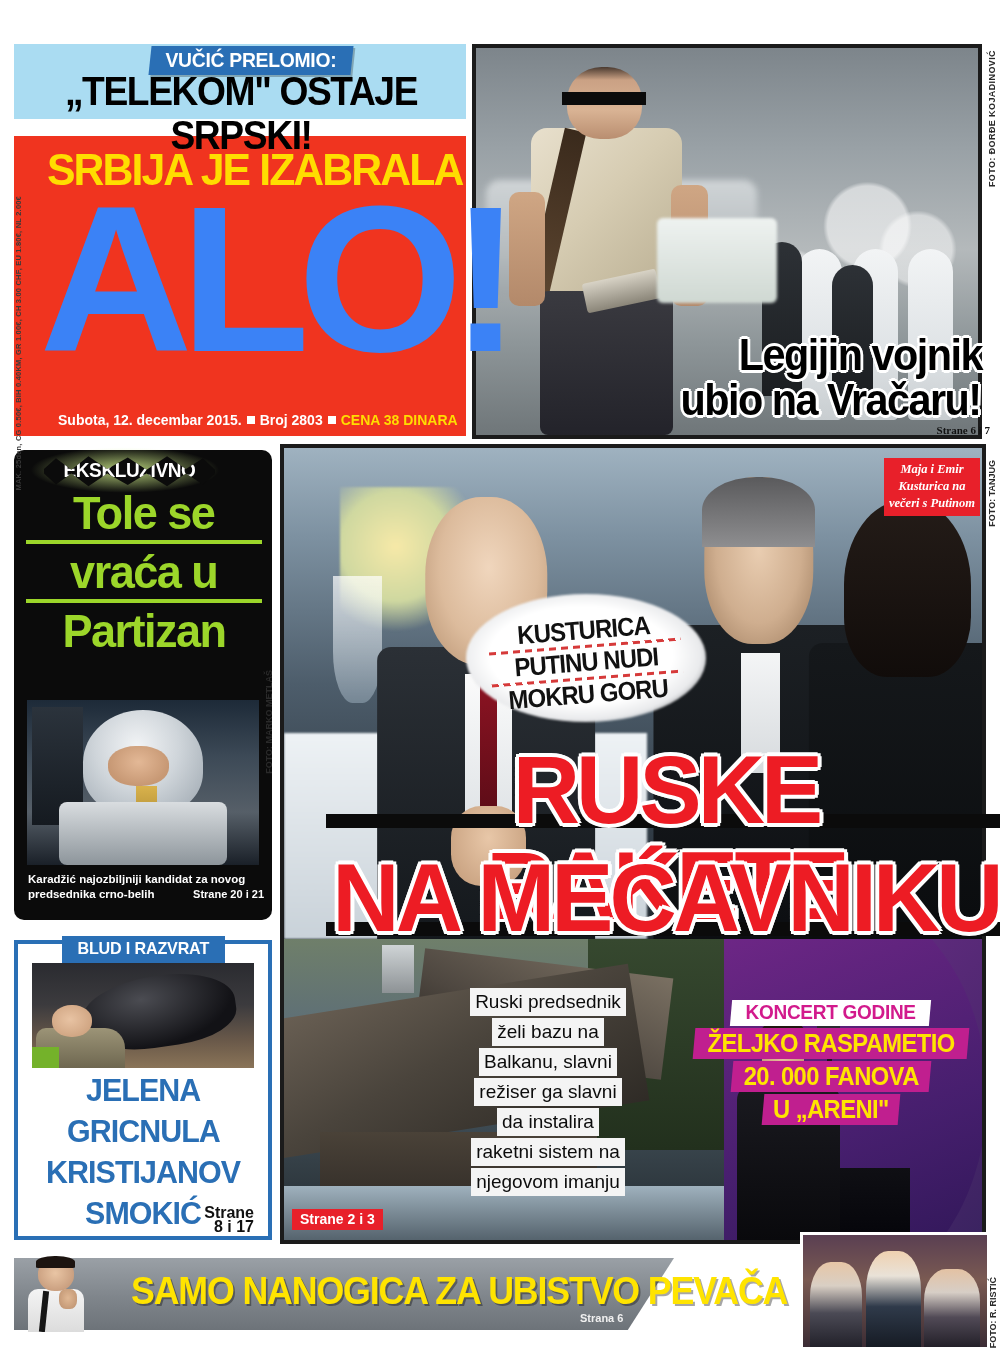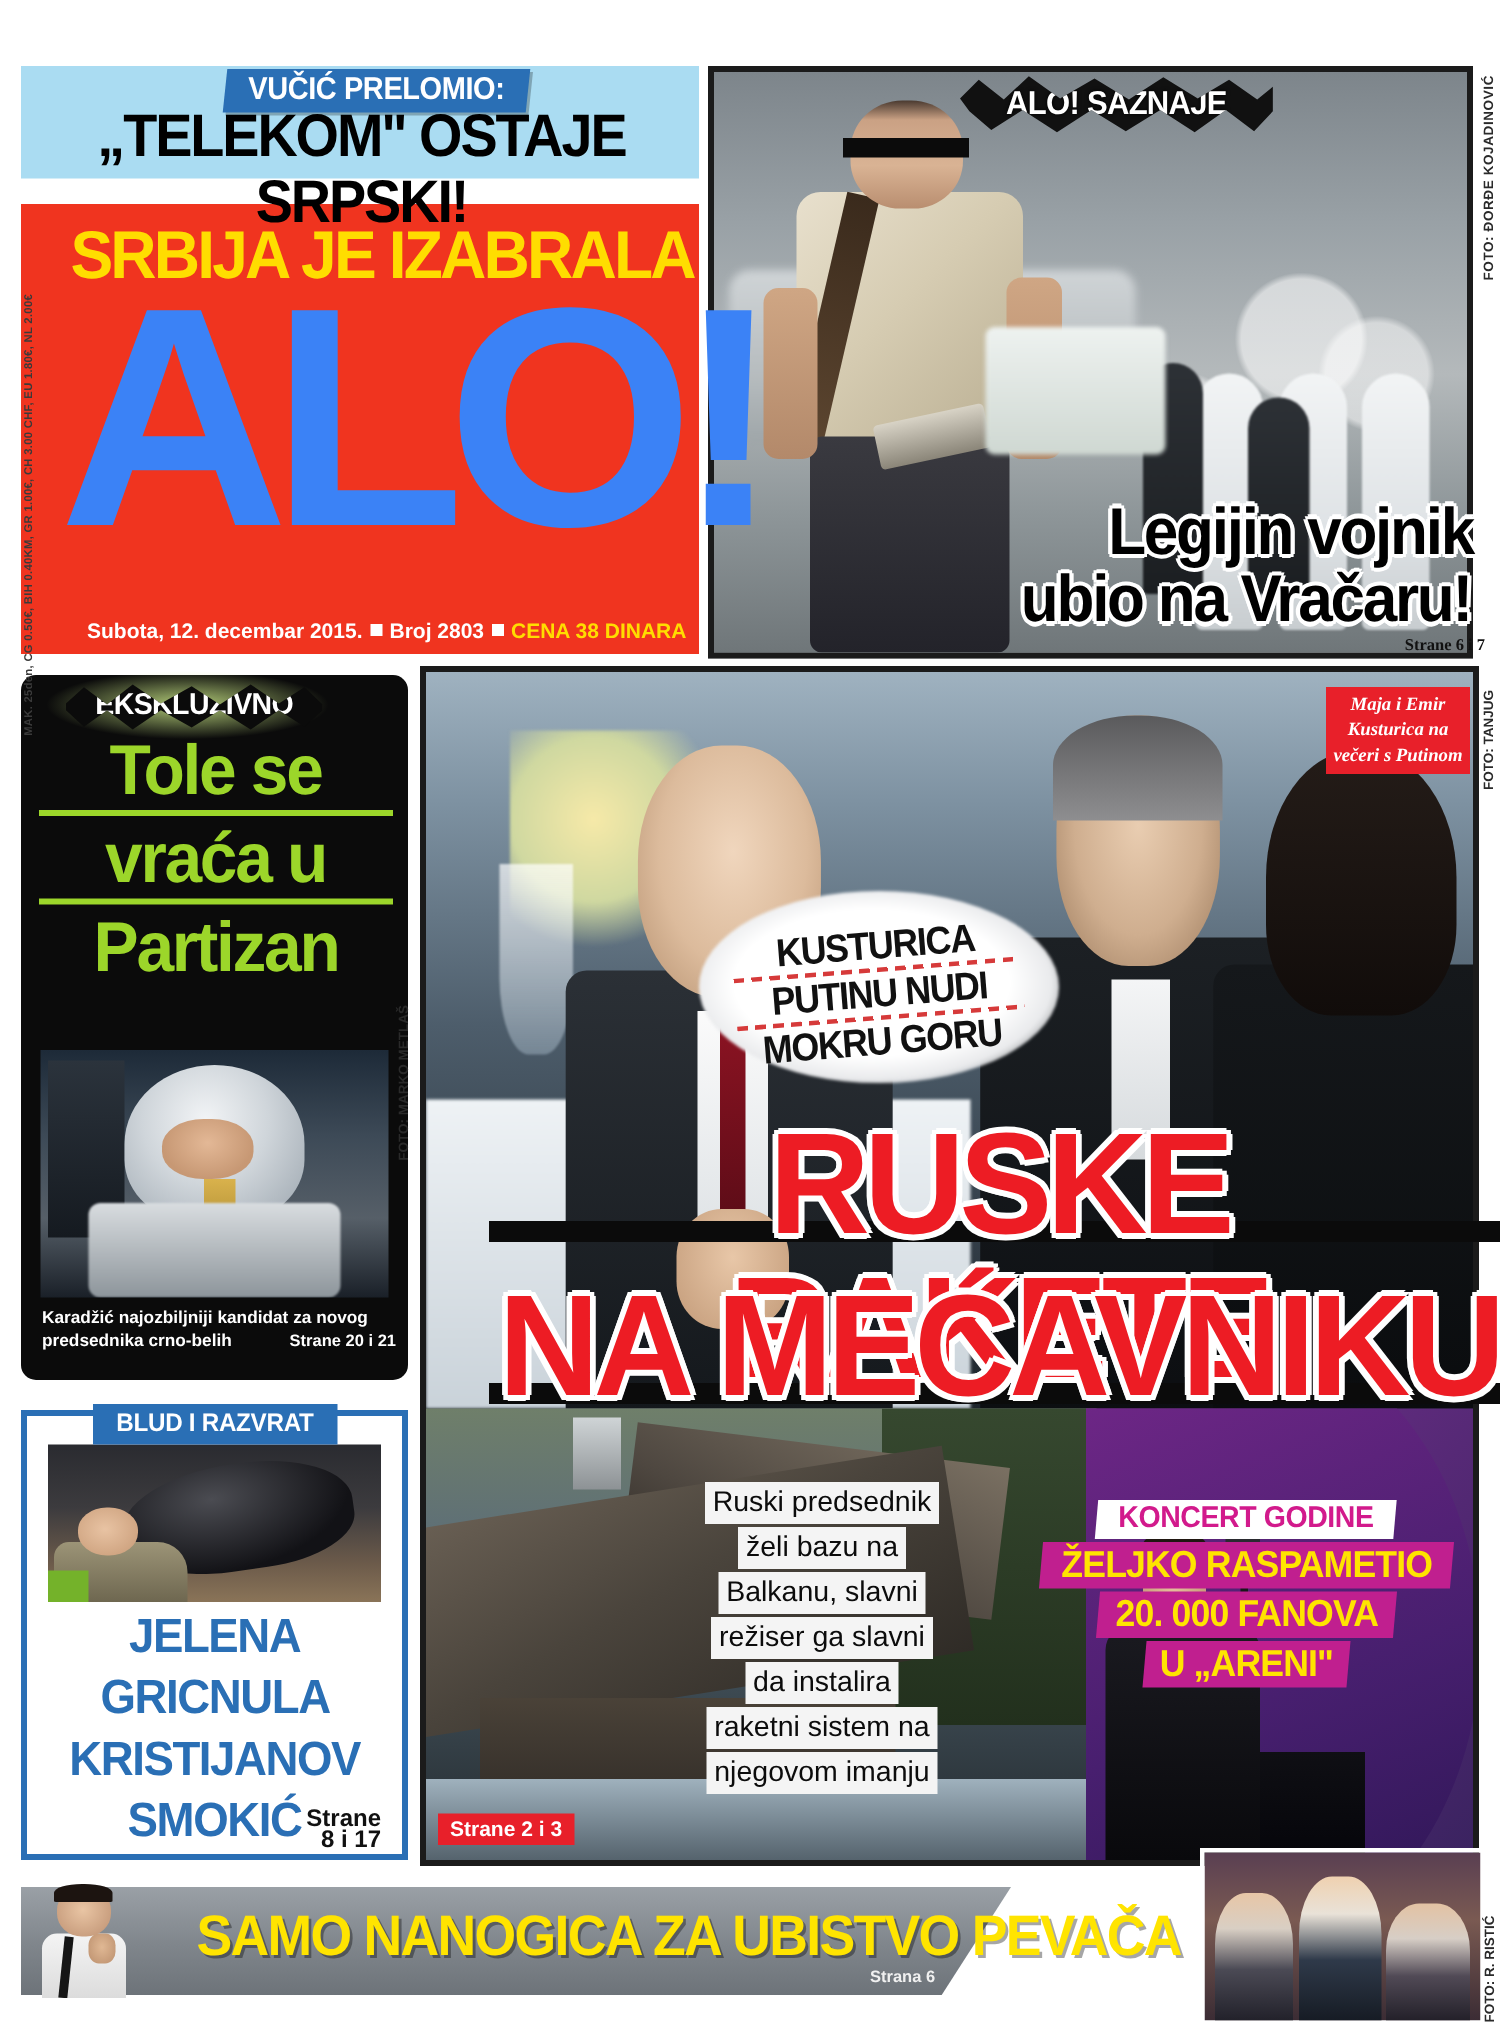--- a/index.html
+++ b/index.html
@@ -772,25 +772,20 @@
       <div id="crime-man">
         <div class="torso"></div>
         <div class="strap"></div>
         <div class="legs"></div>
         <div class="arm-l"></div>
         <div class="arm-r"></div>
         <div class="gun"></div>
         <div class="head"></div>
         <div class="eyebar"></div>
       </div>
-    </div>
-  </div>
-  <div class="abs" id="alo-saznaje">
-    <div class="burst">
-      <span>ALO! SAZNAJE</span>
     </div>
   </div>
   <div class="abs vert" id="crime-credit">FOTO: ĐORĐE KOJADINOVIĆ</div>
   <div class="abs" id="crime-headline">
     <span class="ln"><span>Legijin vojnik</span></span>
     <span class="ln"><span>ubio na Vračaru!</span></span>
   </div>
   <div class="abs" id="crime-pages">Strane 6 i 7</div>
 
   <div class="abs" id="tole-block"></div>

